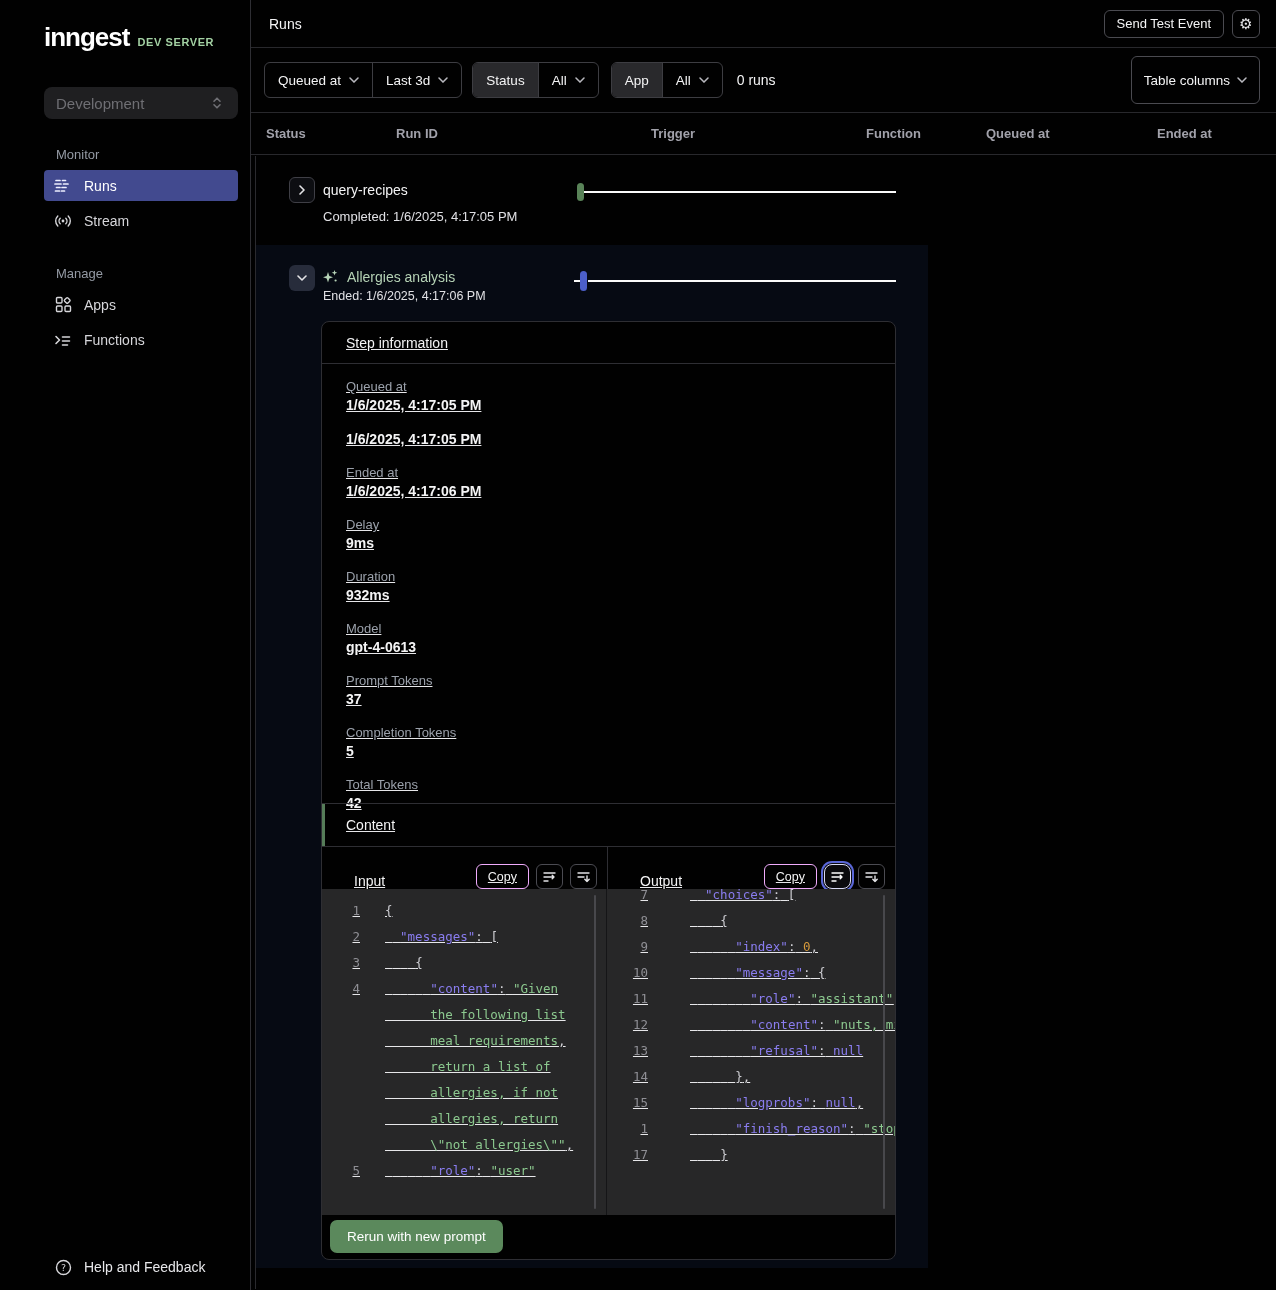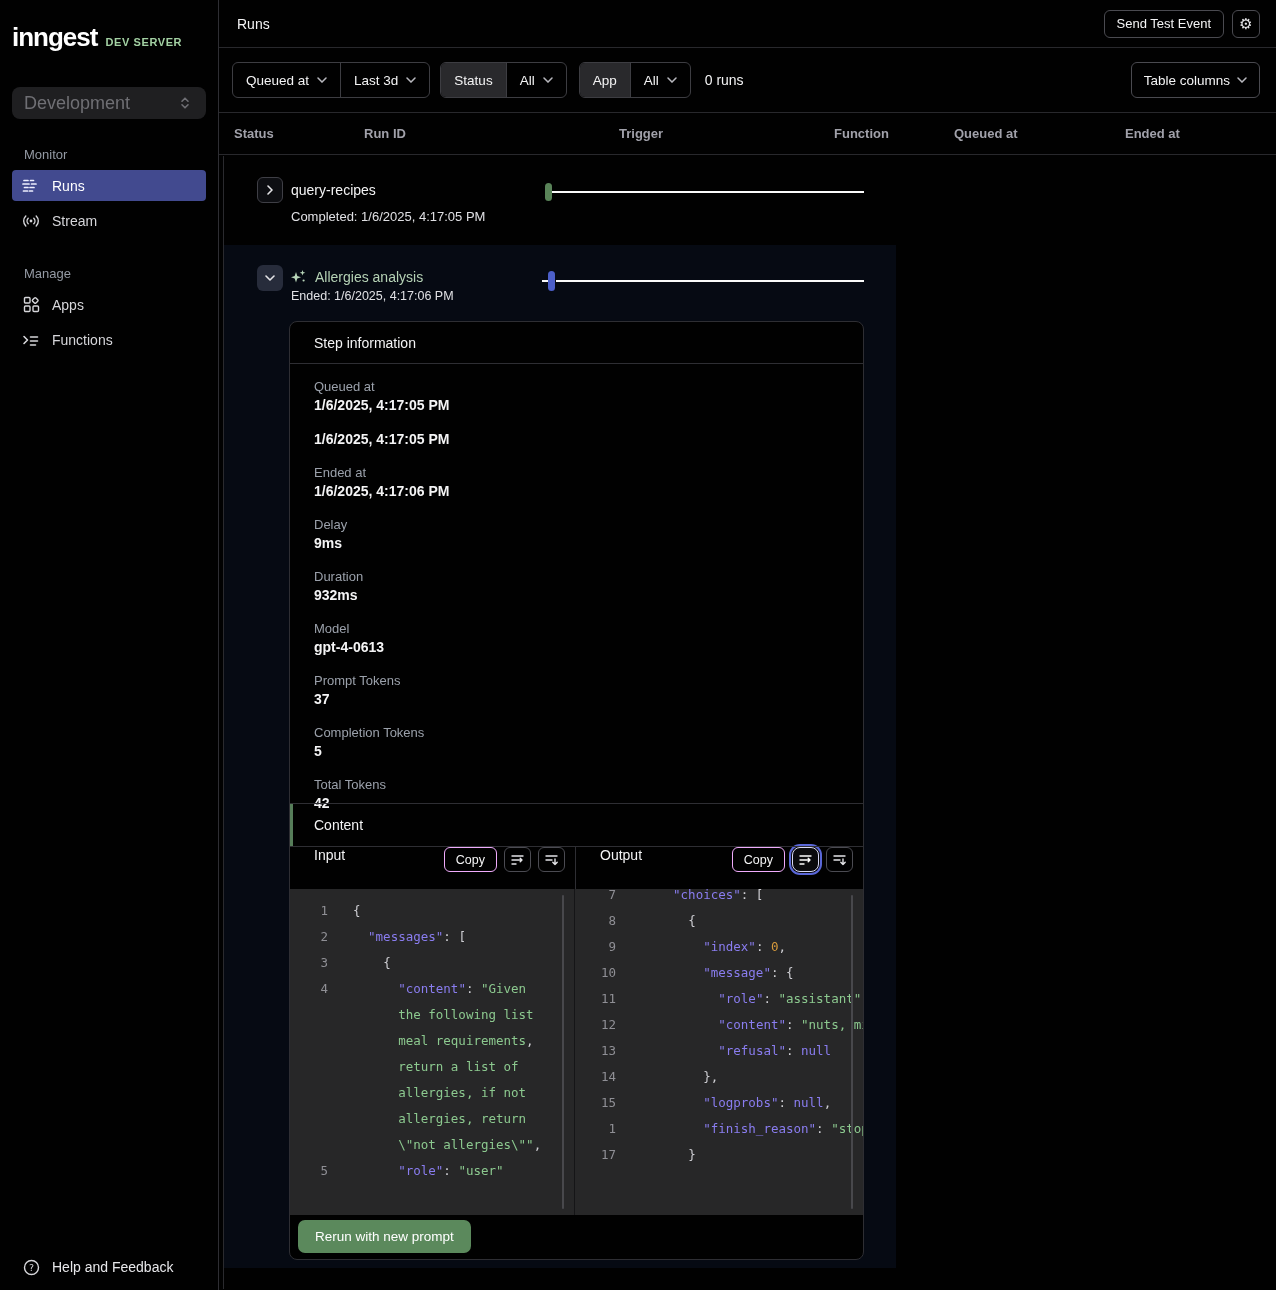--- a/index.html
+++ b/index.html
@@ -7,29 +7,29 @@
   body {
     width:1276px; height:1290px; overflow:hidden; position:relative;
     font-family:"Liberation Sans","DejaVu Sans",sans-serif;
     color:#e7e7ea; font-size:14px;
   }
   .app { display:flex; width:100%; height:100%; }
 
   
   .sidebar {
     width:219px; flex:0 0 219px; background:#010101; border-right:1px solid #2e2e33;
-    display:flex; flex-direction:column; position:relative;
+    display:flex; flex-direction:column; position:relative;margin-left:32px;
   }
   .logo-row { display:flex; align-items:baseline; gap:8px; padding:22px 12px 0 12px; }
   .logo { font-size:26px; font-weight:bold; letter-spacing:-1px; color:#ffffff; }
   .env-badge { font-size:11px; font-weight:bold; letter-spacing:.6px; }
   .ws-select {
     margin:34px 12px 0 12px; height:32px; background:#1f1f21; border-radius:8px;
     display:flex; align-items:center; justify-content:space-between; padding:0 12px;
-    color:#6f6f74; font-size:18px; cursor:default;
+    color:#6f6f74; font-size:15px; cursor:default;
   }
   .side-section-label { margin:28px 0 6px 24px; font-size:13px; color:#949aa4; }
   .side-item {
     margin:2px 12px; height:31px; border-radius:4px; display:flex; align-items:center;
     gap:12px; padding:0 10px; font-size:14px; color:#d6d6da; cursor:pointer;
   }
   .side-item.active { background:#424a8f; color:#ffffff; }
   .side-icon { width:18px; height:18px; display:flex; align-items:center; justify-content:center; flex:0 0 18px; }
   .side-footer { position:absolute; bottom:14px; left:0; display:flex; align-items:center; gap:12px; padding:0 12px 0 22px; font-size:14px; color:#e7e7ea; cursor:pointer; }
 
@@ -44,21 +44,21 @@
   }
   .btn-icon-sq { width:28px; height:28px; padding:0; justify-content:center; font-size:15px; color:#e4e4e7; }
 
   .filterbar { height:64px; display:flex; align-items:center; padding:0 16px 0 13px; }
   .seg-group { display:flex; align-items:stretch; height:36px; border:1px solid #3d3d42; border-radius:6px; overflow:hidden; }
   .seg { display:flex; align-items:center; gap:8px; padding:0 13px; font-size:13.5px; color:#f4f4f5; cursor:pointer; }
   .seg + .seg { border-left:1px solid #3d3d42; }
   .seg.filled { background:#29292c; cursor:default; }
   .runs-count { margin-left:14px; font-size:14px; color:#f4f4f5; }
   .filter-right { margin-left:auto; }
-  .btn-outline.tall { height:36px; font-size:13.5px; }
+  .btn-outline.tall { height:48px; font-size:13.5px; }
 
   .thead { height:43px; border-top:1px solid #28282c; border-bottom:1px solid #28282c; position:relative; }
   .thead span { position:absolute; top:13px; font-size:13px; font-weight:600; color:#a1a1aa; }
   .th-0{left:15px}.th-1{left:145px}.th-2{left:400px}.th-3{left:615px}.th-4{left:735px}.th-5{left:906px}
 
   .tbody { position:relative; height:1134px; }
   .tbody .track { position:absolute; left:4px; top:1px; bottom:0; width:1px; background:#2a2a2e; }
 
   
   .run-row1 { position:relative; height:90px; }
@@ -81,32 +81,32 @@
   .exp-title-row { position:absolute; left:66px; top:24px; display:flex; align-items:center; gap:8px; }
   .exp-title { font-size:14px; }
   .run-expanded .run-subline { left:67px; top:44px; font-size:12.5px; }
   .run-expanded .tl-tick { position:absolute; left:318px; top:35px; width:6px; height:2px; background:#fafafa; }
   .run-expanded .tl-pill { left:324px; top:26px; height:20px; }
   .run-expanded .tl-line { left:332px; top:35px; width:308px; }
 
   
   .card {
     position:absolute; left:65px; top:76px; width:575px; height:939px;
-    background:#010101; border:1px solid #2e2e33; border-radius:8px; overflow:hidden;
+    background:#010101; border:1px solid #2e2e33; border-radius:8px; overflow:hidden;text-decoration:underline;
   }
   .card-h { height:42px; display:flex; align-items:center; padding-left:24px; font-size:14px; color:#f4f4f5; border-bottom:1px solid #2e2e33; }
   .card-h.content-h { border-top:1px solid #2e2e33; height:44px; position:relative; }
   .card-h.content-h::before { content:''; position:absolute; left:0; top:0; bottom:0; width:3px; background:var(--accent,#567d59); }
   .fields { padding:15px 24px 0 24px; height:439px; }
   .field { margin-bottom:18px; }
   .field-label { font-size:13px; color:#9ba1ab; }
   .field-value { font-size:14px; font-weight:600; color:#f4f4f5; margin-top:3px; }
 
   .io-header { height:42px; display:flex; }
-  .io-half { flex:0 0 285px; display:flex; align-items:flex-start; padding:0 10px 0 24px; }
+  .io-half { flex:0 0 285px; display:flex; align-items:flex-end; padding:0 10px 0 32px; }
   .io-half.right { flex:1 1 auto; border-left:1px solid #2e2e33; }
   .io-label { font-size:14px; color:#f4f4f5; }
   .io-actions { margin-left:auto; display:flex; align-items:center; gap:7px; }
   .btn-copy { background:transparent; border:1px solid #f0abfc; border-radius:6px; color:#f4f4f5; font-size:12.5px; font-family:inherit; height:25px; padding:0 11px; cursor:pointer;margin-left:32px; }
   .btn-ico { width:27px; height:25px; background:transparent; border:1px solid #4b4b52; border-radius:6px; display:flex; align-items:center; justify-content:center; cursor:pointer; }
   .btn-ico.active { background:#0b0b0e; border:1px solid #d8d9f5; border-radius:8px; box-shadow:0 0 0 1px #0b0b0e, 0 0 0 3px #5a67d8; }
 
   
   .code-wrap { display:flex; height:326px; }
   .code { position:relative; background:#272728; overflow:hidden; font-family:"DejaVu Sans Mono","Liberation Mono",monospace; font-size:12.5px; line-height:26px; }

